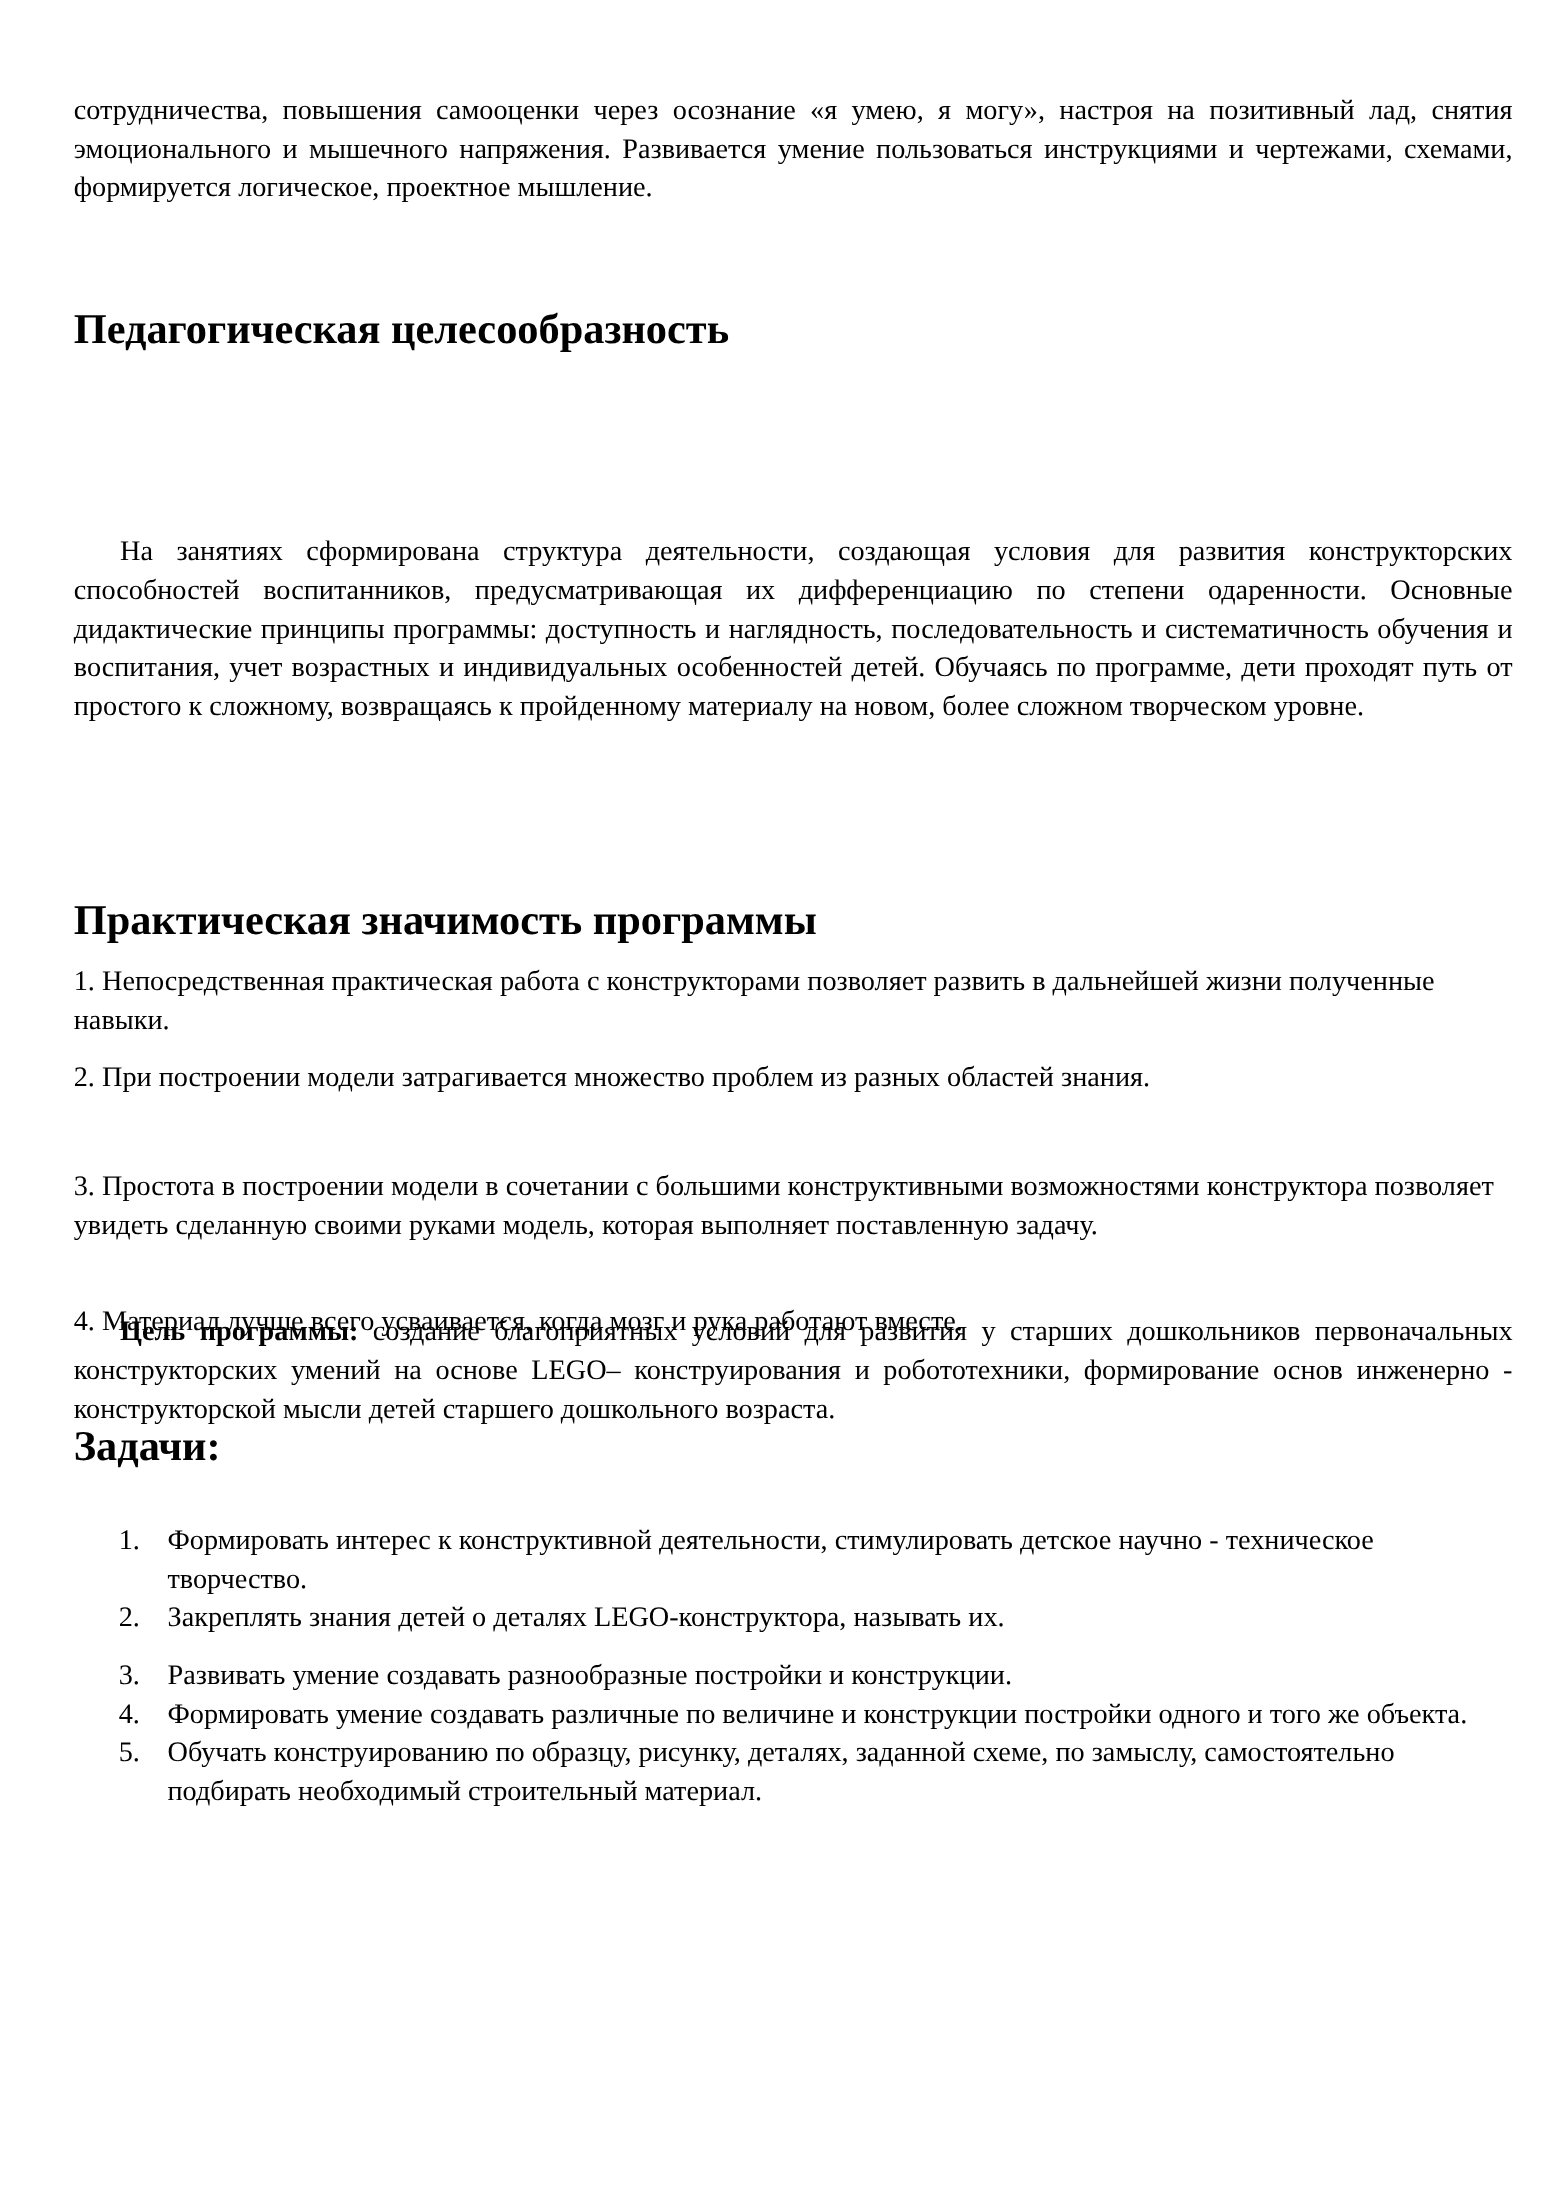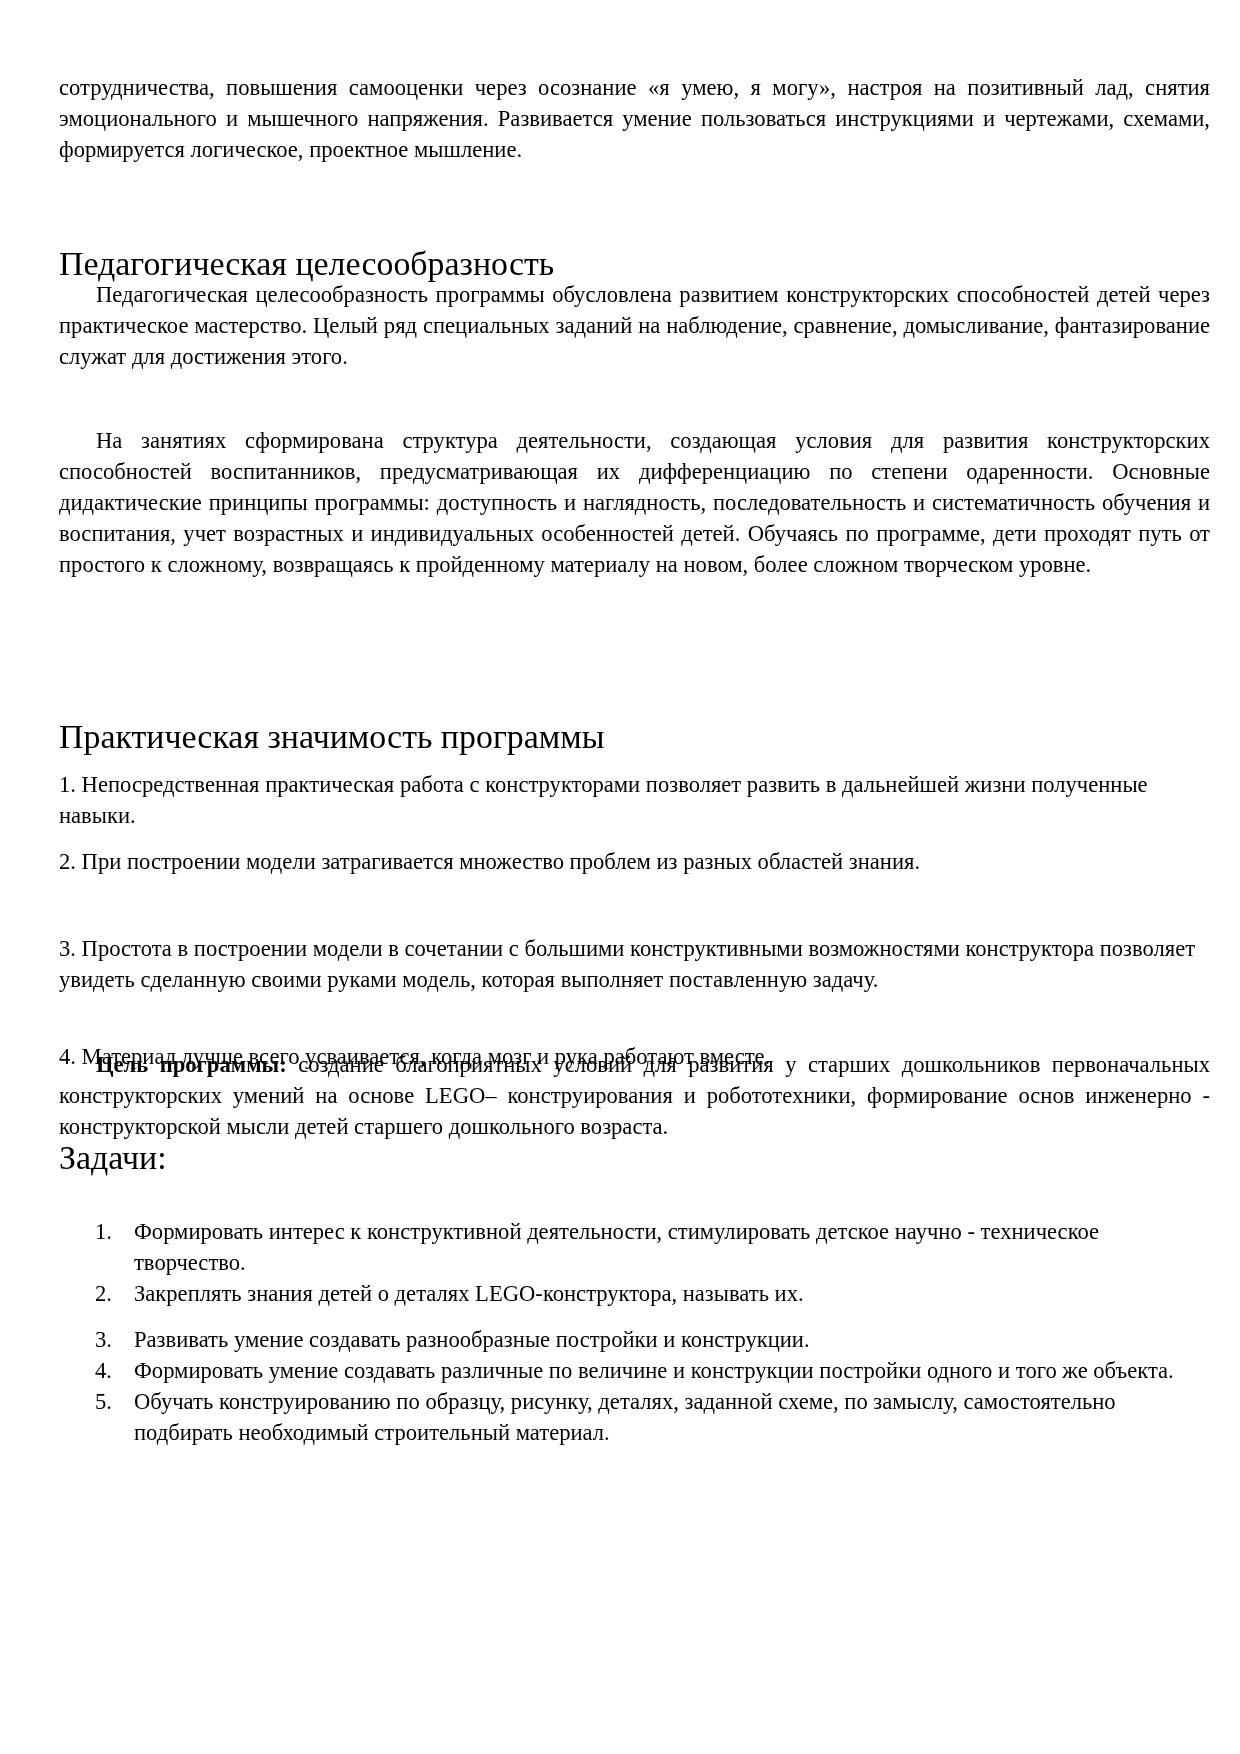--- a/index.html
+++ b/index.html
@@ -29,21 +29,21 @@
       margin-top: 45px;
     }
     .para {
       margin: 0;
       text-align: justify;
       line-height: 31px;
     }
     .para.indent { text-indent: 37px; }
     .heading {
       margin: 0;
-      font-weight: normal;
+      font-weight: bold;
       line-height: 31px;
     }
     .bold { font-weight: bold; }
     .numlist {
       margin: 0;
       padding: 0;
       list-style: none;
     }
     .numlist li {
       position: relative;
@@ -66,21 +66,20 @@
 <body>
 
 <div class="page">
 
   <div class="block" style="top: 27px;">
     <p class="para">сотрудничества, повышения самооценки через осознание «я умею, я могу», настроя на позитивный лад, снятия эмоционального и мышечного напряжения. Развивается умение пользоваться инструкциями и чертежами, схемами, формируется логическое, проектное мышление.</p>
   </div>
 
   <div class="block" style="top: 203px;">
     <h2 class="heading">Педагогическая целесообразность</h2>
-    <p class="para indent">Педагогическая целесообразность программы обусловлена развитием конструкторских способностей детей через практическое мастерство. Целый ряд специальных заданий на наблюдение, сравнение, домысливание, фантазирование служат для достижения этого.</p>
   </div>
 
   <div class="block" style="top: 380px;">
     <p class="para indent">На занятиях сформирована структура деятельности, создающая условия для развития конструкторских способностей воспитанников, предусматривающая их дифференциацию по степени одаренности. Основные дидактические принципы программы: доступность и наглядность, последовательность и систематичность обучения и воспитания, учет возрастных и индивидуальных особенностей детей. Обучаясь по программе, дети проходят путь от простого к сложному, возвращаясь к пройденному материалу на новом, более сложном творческом уровне.</p>
   </div>
 
   <div class="block" style="top: 676px;">
     <h2 class="heading">Практическая значимость программы</h2>
   </div>
   <div class="block" style="top: 724px;">

